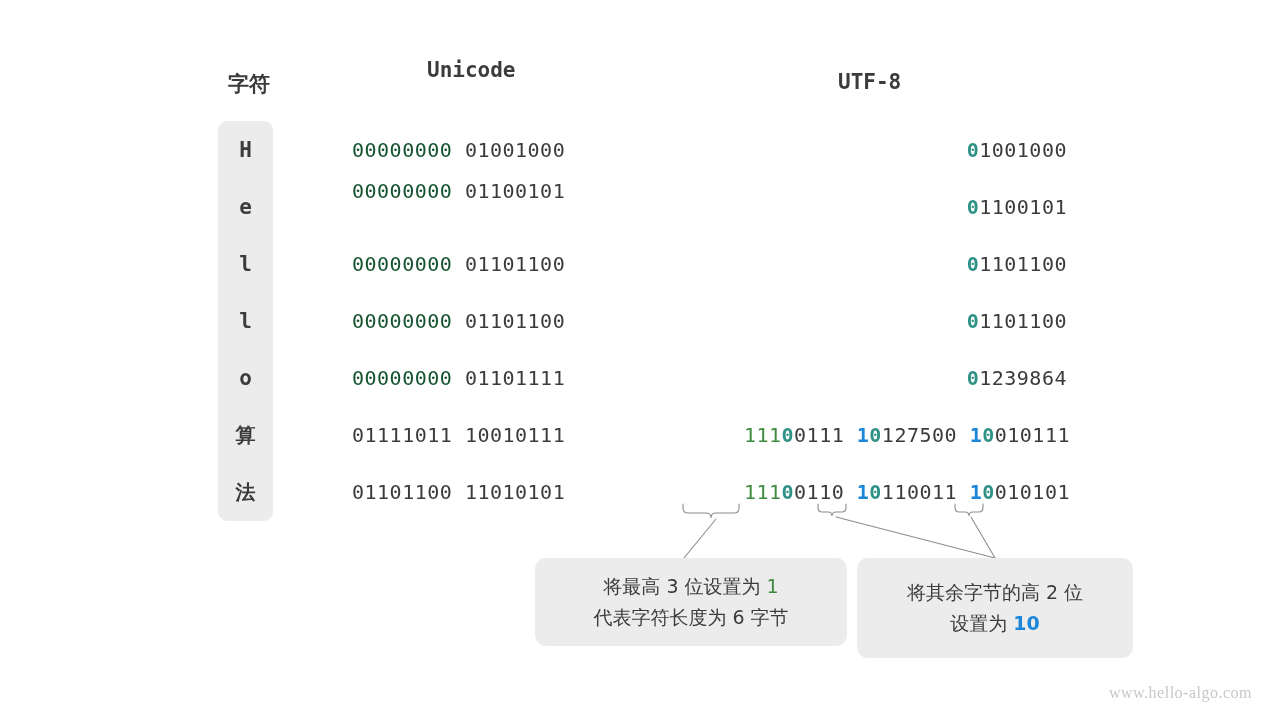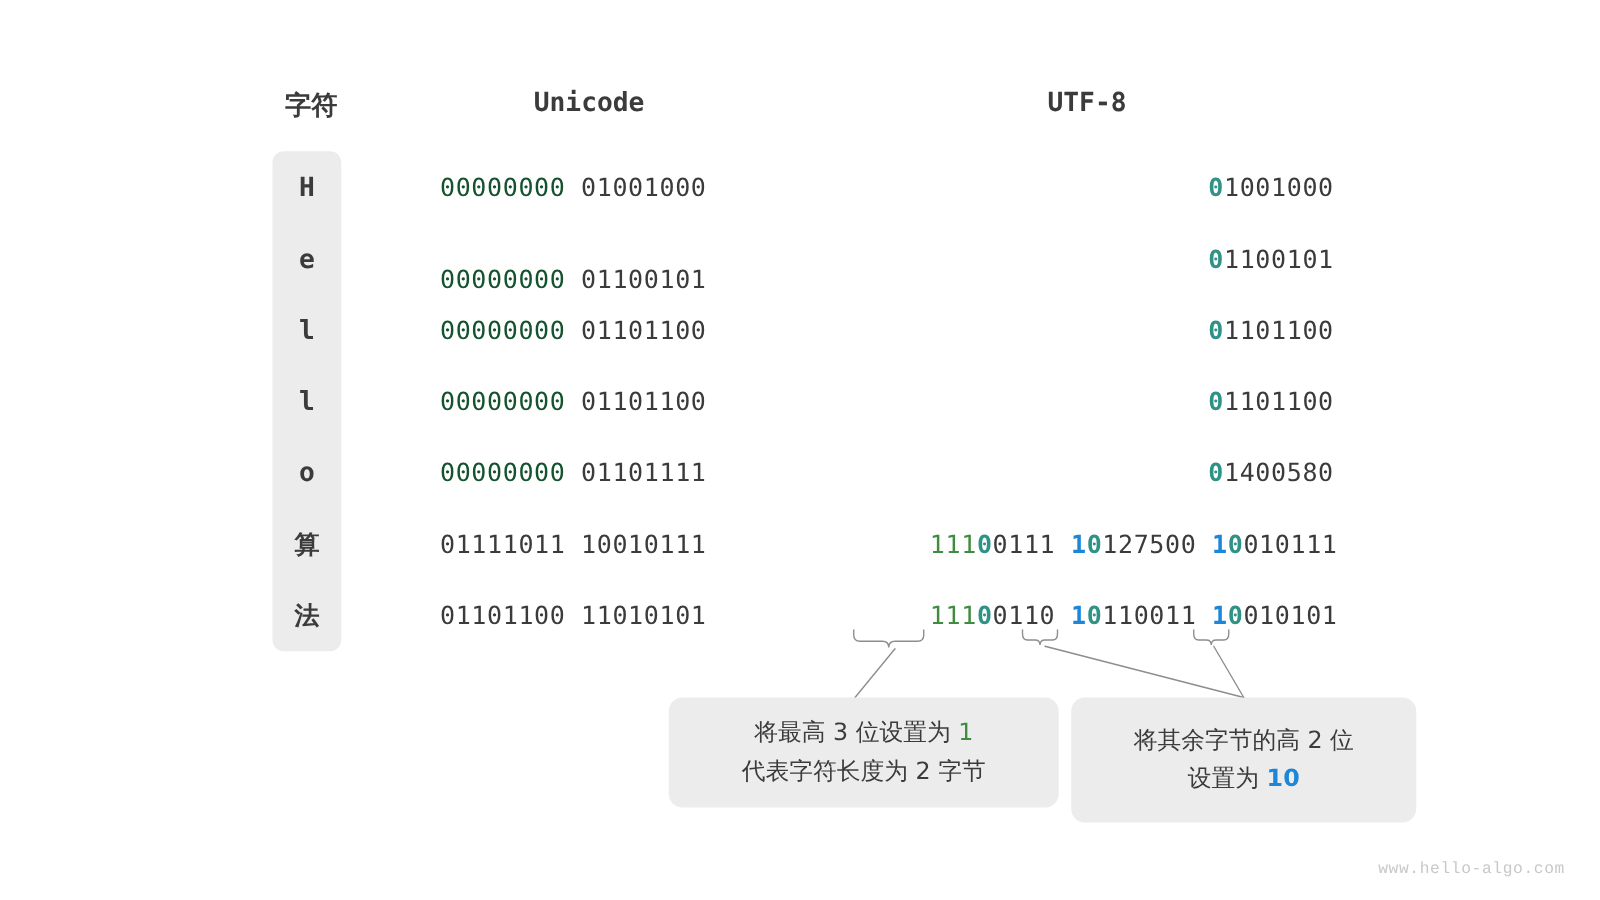--- a/index.html
+++ b/index.html
@@ -19,21 +19,21 @@
   
   .hdr {
     position: absolute;
     font-family: "DejaVu Sans Mono", monospace;
     font-weight: bold;
     font-size: 21px;
     color: #3b3b3b;
     white-space: nowrap;
   }
   #hdr-char   { left: 216px; top: 70px; font-family: "DejaVu Sans", sans-serif; margin-left: 12px; }
-  #hdr-uni    { left: 427px; top: 70px; }
+  #hdr-uni    { left: 427px; top: 58px; }
   #hdr-utf    { left: 838px; top: 70px; }
 
   
   #char-chip {
     position: absolute;
     left: 218px;
     top: 121px;
     width: 55px;
     height: 400px;
     background: #ececec;
@@ -98,22 +98,22 @@
   }
   #callout-left  { left: 535px; top: 558px; width: 312px; height: 88px; }
   #callout-right { left: 857px; top: 558px; width: 276px; height: 100px; }
   .callout .line { white-space: pre; }
 
   
   #watermark {
     position: absolute;
     right: 28px;
     bottom: 18px;
-    font-family: Liberation Mono, monospace;
-    font-size: 13px;
+    font-family: Liberation Serif, serif;
+    font-size: 16px;
     color: #c8c8c8;
     letter-spacing: 0.5px;
   }
 </style>
 </head>
 <body>
 
 <div class="hdr" id="hdr-char">字符</div>
 <div class="hdr" id="hdr-uni">Unicode</div>
 <div class="hdr" id="hdr-utf">UTF-8</div>
@@ -122,32 +122,32 @@
 
 <div class="char-cell" style="top:135px">H</div>
 <div class="char-cell" style="top:192px">e</div>
 <div class="char-cell" style="top:249px">l</div>
 <div class="char-cell" style="top:306px">l</div>
 <div class="char-cell" style="top:363px">o</div>
 <div class="char-cell cjk" style="top:420px">算</div>
 <div class="char-cell cjk" style="top:477px">法</div>
 
 <div class="bin uni" style="top:135px"><span class="g-dim">00000000</span><span class="g-dim"> </span><span class="g-dark">01001000</span></div>
-<div class="bin uni" style="top:208px"><span class="g-dim">00000000</span><span class="g-dim"> </span><span class="g-dark">01100101</span></div>
+<div class="bin uni" style="top:176px"><span class="g-dim">00000000</span><span class="g-dim"> </span><span class="g-dark">01100101</span></div>
 <div class="bin uni" style="top:249px"><span class="g-dim">00000000</span><span class="g-dim"> </span><span class="g-dark">01101100</span></div>
 <div class="bin uni" style="top:306px"><span class="g-dim">00000000</span><span class="g-dim"> </span><span class="g-dark">01101100</span></div>
 <div class="bin uni" style="top:363px"><span class="g-dim">00000000</span><span class="g-dim"> </span><span class="g-dark">01101111</span></div>
 <div class="bin uni" style="top:420px"><span class="g-dark">01111011</span><span class="g-dark"> </span><span class="g-dark">10010111</span></div>
 <div class="bin uni" style="top:477px"><span class="g-dark">01101100</span><span class="g-dark"> </span><span class="g-dark">11010101</span></div>
 
 <div class="bin utf-ascii" style="top:135px"><span class="g-teal">0</span><span class="g-dark">1001000</span></div>
 <div class="bin utf-ascii" style="top:192px"><span class="g-teal">0</span><span class="g-dark">1100101</span></div>
 <div class="bin utf-ascii" style="top:249px"><span class="g-teal">0</span><span class="g-dark">1101100</span></div>
 <div class="bin utf-ascii" style="top:306px"><span class="g-teal">0</span><span class="g-dark">1101100</span></div>
-<div class="bin utf-ascii" style="top:363px"><span class="g-teal">0</span><span class="g-dark">1400580</span></div>
+<div class="bin utf-ascii" style="top:363px"><span class="g-teal">0</span><span class="g-dark">1239864</span></div>
 
 <div class="bin utf" style="top:420px"><span class="g-green">111</span><span class="g-teal">0</span><span class="g-dark">0111</span><span class="g-dark"> </span><span class="g-blue">1</span><span class="g-teal">0</span><span class="g-dark">127500</span><span class="g-dark"> </span><span class="g-blue">1</span><span class="g-teal">0</span><span class="g-dark">010111</span></div>
 
 <div class="bin utf" style="top:477px"><span class="g-green">111</span><span class="g-teal">0</span><span class="g-dark">0110</span><span class="g-dark"> </span><span class="g-blue">1</span><span class="g-teal">0</span><span class="g-dark">110011</span><span class="g-dark"> </span><span class="g-blue">1</span><span class="g-teal">0</span><span class="g-dark">010101</span></div>
 
 <svg id="annot-svg" viewBox="0 0 1280 720">
   <g fill="none" stroke="#8d8d8d" stroke-width="1.1" stroke-linecap="round">
 
     <path d="M683,504 v4 q0,5 5,5 h18 q5,0 5,5 q0,-5 5,-5 h18 q5,0 5,-5 v-4"></path>
 
@@ -158,21 +158,21 @@
     <path d="M716,519 L684,558"></path>
 
     <path d="M836,517 L995,558"></path>
 
     <path d="M971,517 L995,558"></path>
   </g>
 </svg>
 
 <div class="callout" id="callout-left">
   <div class="line"><span>将最高 </span><span>3</span><span> 位设置为 </span><span class="g-green">1</span></div>
-  <div class="line">代表字符长度为 2 字节</div>
+  <div class="line">代表字符长度为 6 字节</div>
 </div>
 
 <div class="callout" id="callout-right">
   <div class="line">将其余字节的高 2 位</div>
   <div class="line"><span>设置为 </span><span class="g-blue">10</span></div>
 </div>
 
 <div id="watermark">www.hello-algo.com</div>
 
 </body></html>

